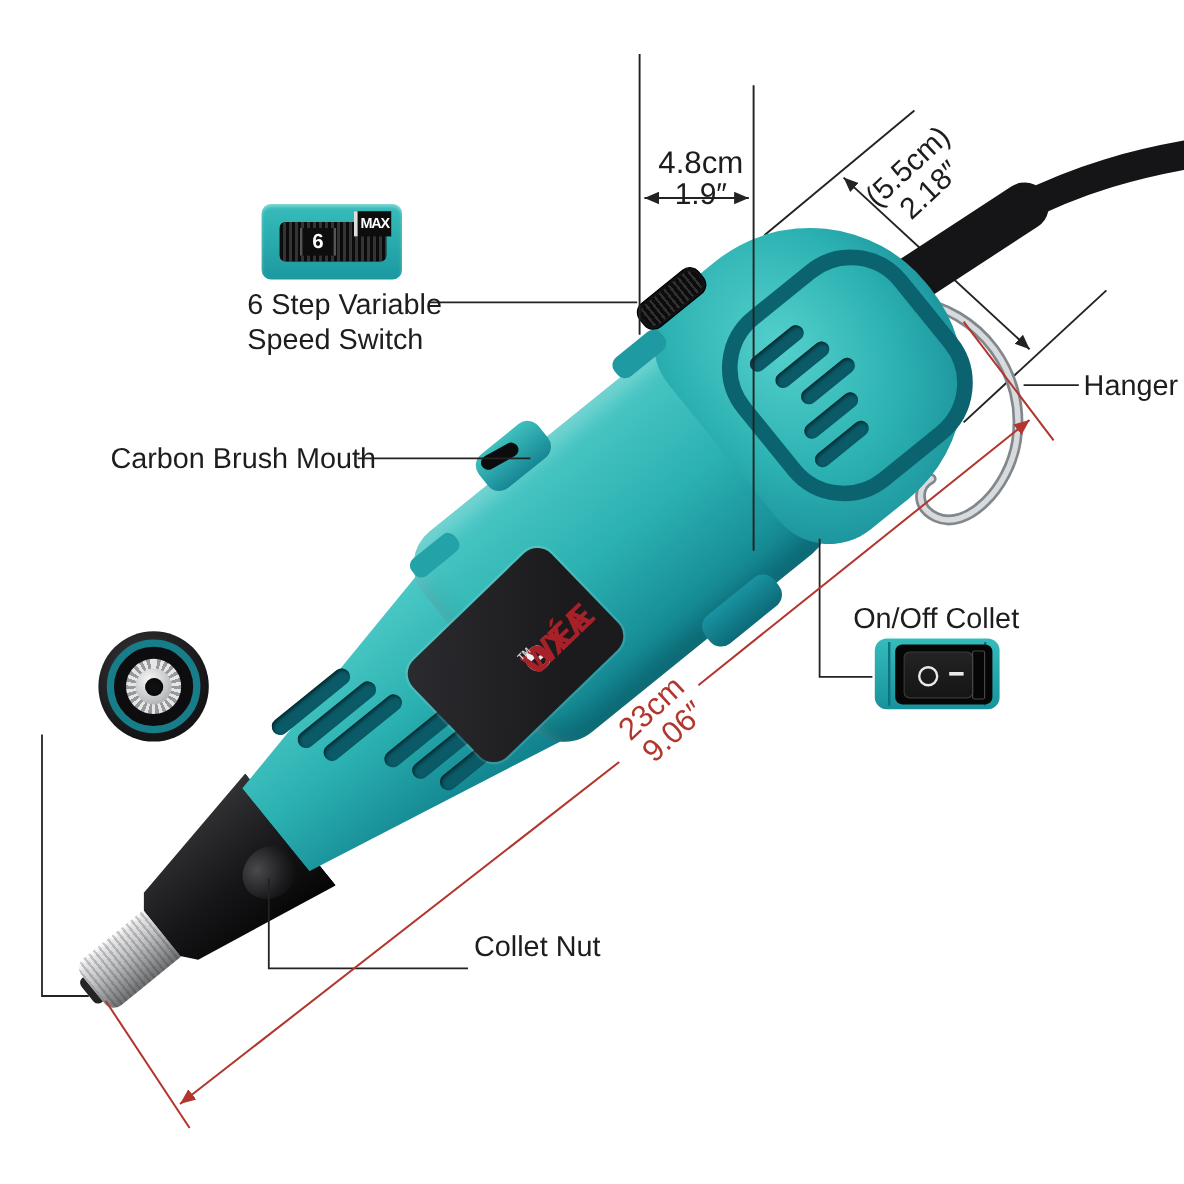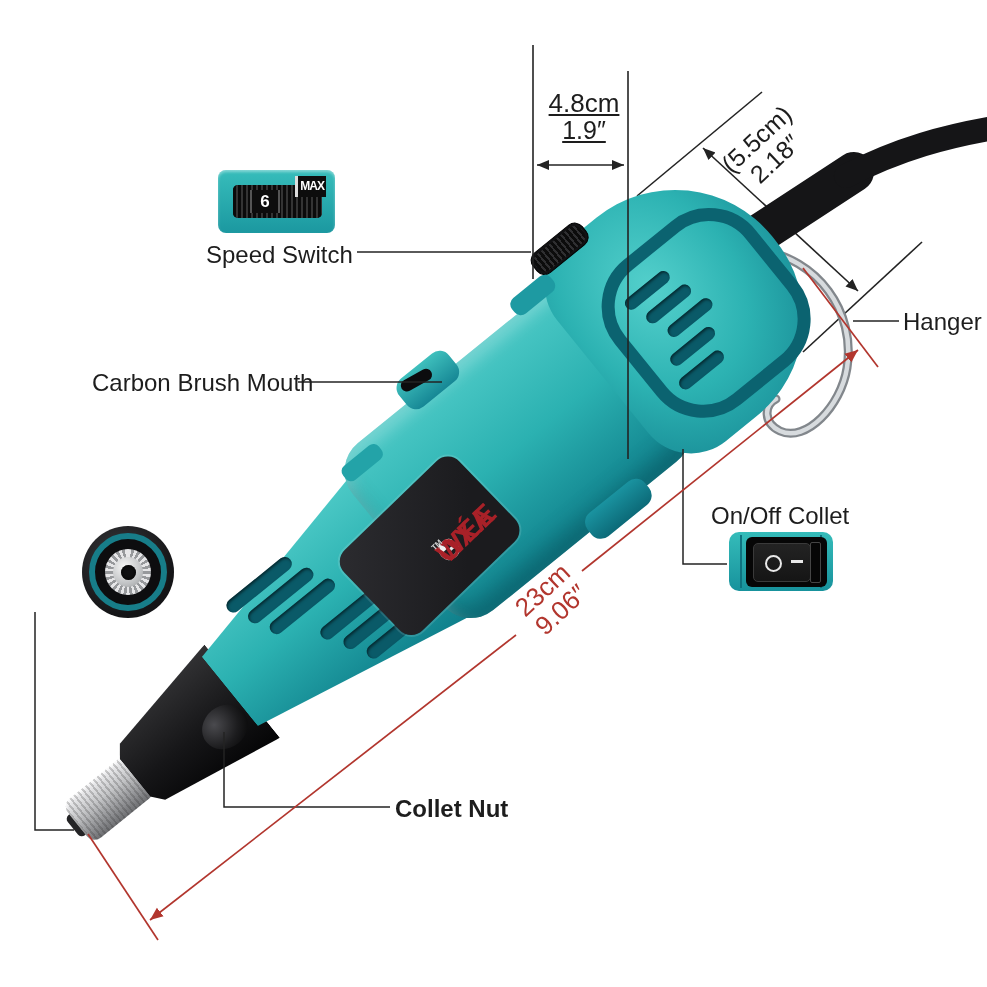--- a/index.html
+++ b/index.html
@@ -206,28 +206,29 @@
     </g>
     <g stroke="#b2362e" stroke-width="1.7" fill="none">
       <line x1="88" y1="834" x2="158" y2="940"></line>
       <line x1="803" y1="268" x2="878" y2="367"></line>
       <line x1="516" y1="635" x2="150" y2="920" marker-end="url(#arr-r)"></line>
       <line x1="582" y1="571" x2="858" y2="350" marker-end="url(#arr-r)"></line>
     </g>
   </svg>
 
   <div class="lbl" style="left:206px;top:240px;">
+    <div>6 Step Variable</div>
     <div>Speed Switch</div>
   </div>
   <div class="lbl" style="left:92px;top:368px;">Carbon Brush Mouth</div>
   <div class="lbl" style="left:903px;top:307px;">Hanger</div>
   <div class="lbl" style="left:711px;top:501px;">On/Off Collet</div>
-  <div class="lbl" style="left:395px;top:794px;font-weight:bold;">Collet Nut</div>
-
-  <div class="dim-txt" style="left:529px;top:90px;width:110px;text-decoration:underline;">
+  <div class="lbl" style="left:395px;top:775px;">Collet Nut</div>
+
+  <div class="dim-txt" style="left:529px;top:122px;width:110px;">
     <div style="font-size:26px;">4.8cm</div>
     <div>1.9″</div>
   </div>
   <div class="dim-txt rot" style="left:686px;top:122px;width:160px;">
     <div>(5.5cm)</div>
     <div>2.18″</div>
   </div>
   <div class="dim-txt dim-red rot" style="left:472px;top:573px;width:160px;">
     <div style="font-size:26px;">23cm</div>
     <div style="font-size:26px;">9.06″</div>

